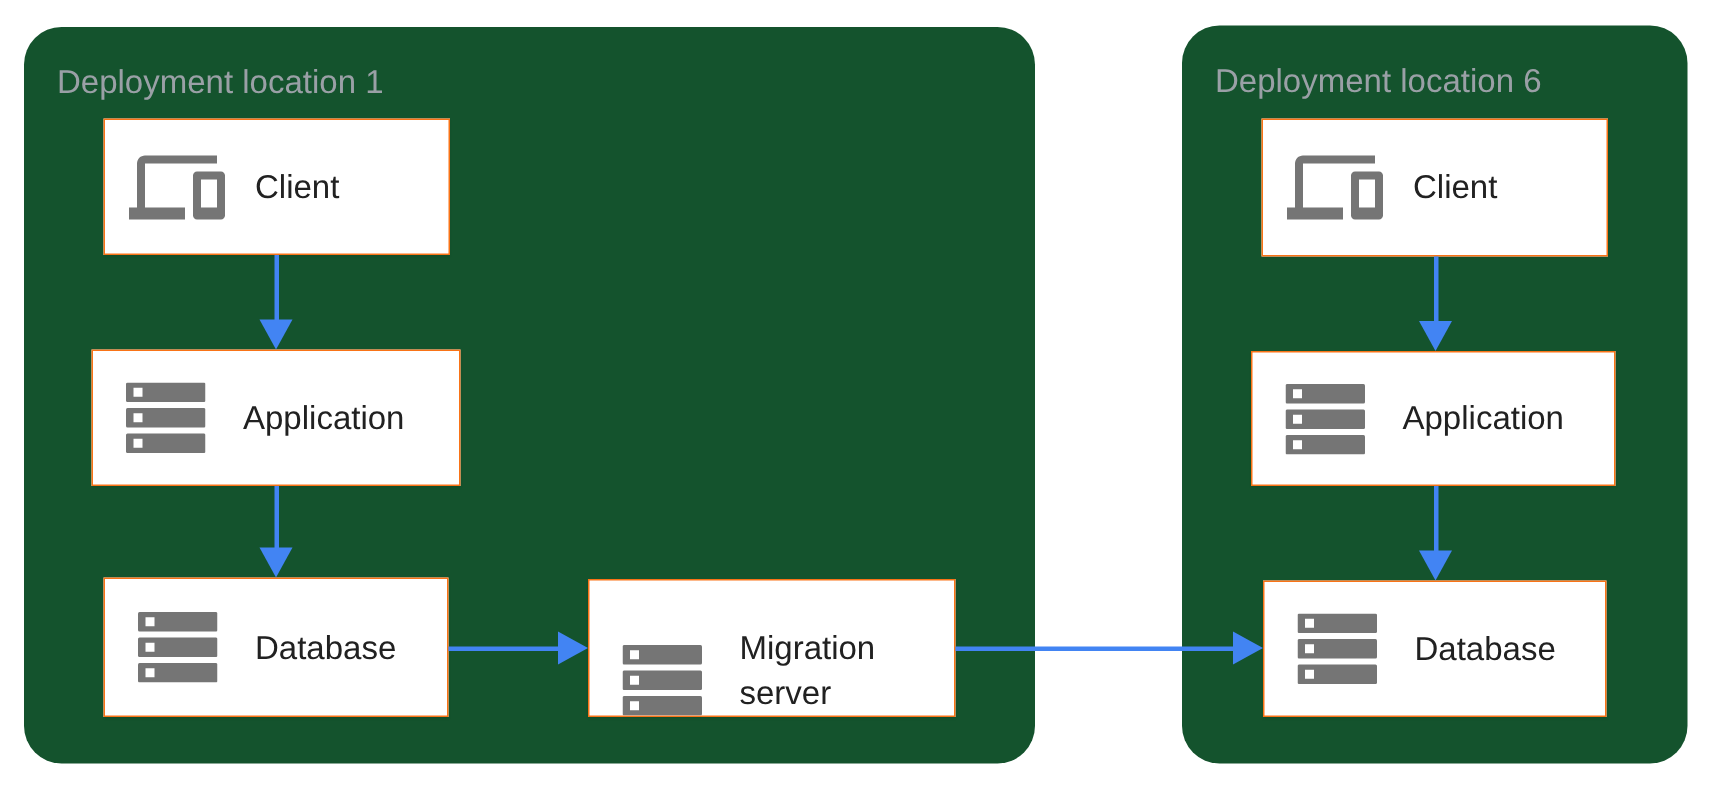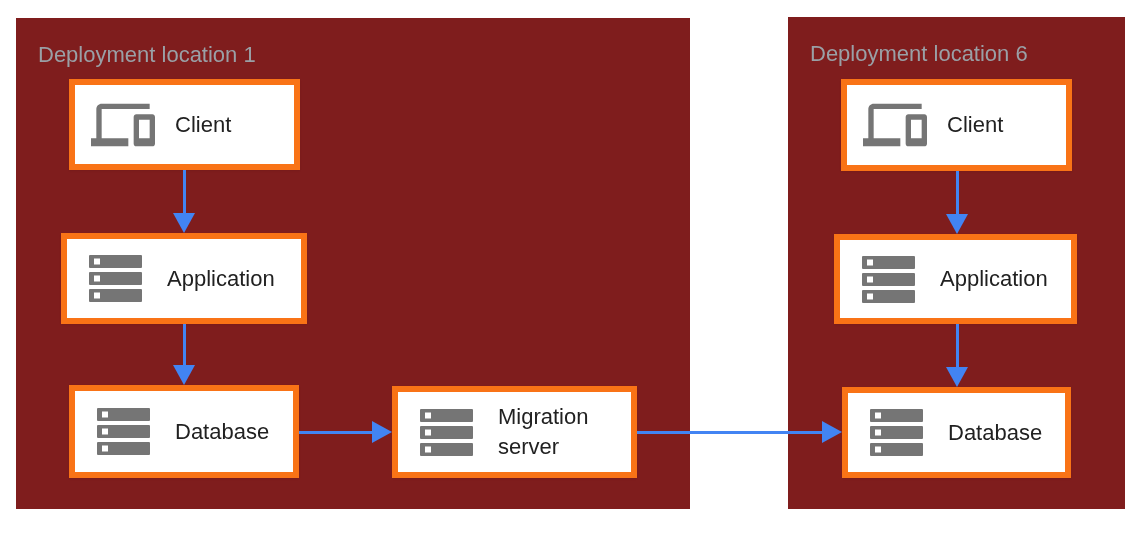--- a/index.html
+++ b/index.html
@@ -10,38 +10,39 @@
   }
   #canvas {
     position: relative;
     width: 1148px;
     height: 536px;
     background: #ffffff;
     overflow: hidden;
   }
   .region {
     position: absolute;
-    background: #7f1d1d;
+    background: #14532d;
+    border-radius: 25px;
   }
   #region-1 { left: 16px; top: 18px; width: 674px; height: 491px; }
   #region-2 { left: 788px; top: 17px; width: 337px; height: 492px; }
   .region-label {
     position: absolute;
     left: 22px;
     top: 24px;
     font-size: 22px;
     line-height: 26px;
     color: #9aa0a6;
     white-space: nowrap;
   }
   .node {
     position: absolute;
     box-sizing: border-box;
     background: #ffffff;
-    border: 6px solid #f97316;
+    border: 1px solid #f97316;
     box-shadow: 0 1px 2px rgba(0,0,0,0.07);
     display: flex;
     align-items: center;
     padding: 0 8px 0 16px;
   }
   .icon-slot {
     flex: none;
     width: 64px;
     margin-right: 20px;
     display: flex;
@@ -49,21 +50,21 @@
     justify-content: center;
   }
   .node-label {
     font-size: 22px;
     line-height: 30px;
     color: #212121;
   }
   #node-client-1      { left: 69px;  top: 79px;  width: 231px; height: 91px; }
   #node-application-1 { left: 61px;  top: 233px; width: 246px; height: 91px; }
   #node-database-1    { left: 69px;  top: 385px; width: 230px; height: 93px; }
-  #node-migration     { left: 392px; top: 386px; width: 245px; height: 92px; }
+  #node-migration     { left: 392px; top: 386px; width: 245px; height: 92px; align-items: flex-end; }
   #node-client-2      { left: 841px; top: 79px;  width: 231px; height: 92px; }
   #node-application-2 { left: 834px; top: 234px; width: 243px; height: 90px; }
   #node-database-2    { left: 842px; top: 387px; width: 229px; height: 91px; }
 
   .arrow { position: absolute; }
   .arrow.v { width: 22px; }
   .arrow.h { height: 22px; }
   .arrow .line {
     position: absolute;
     background: #4284f3;

